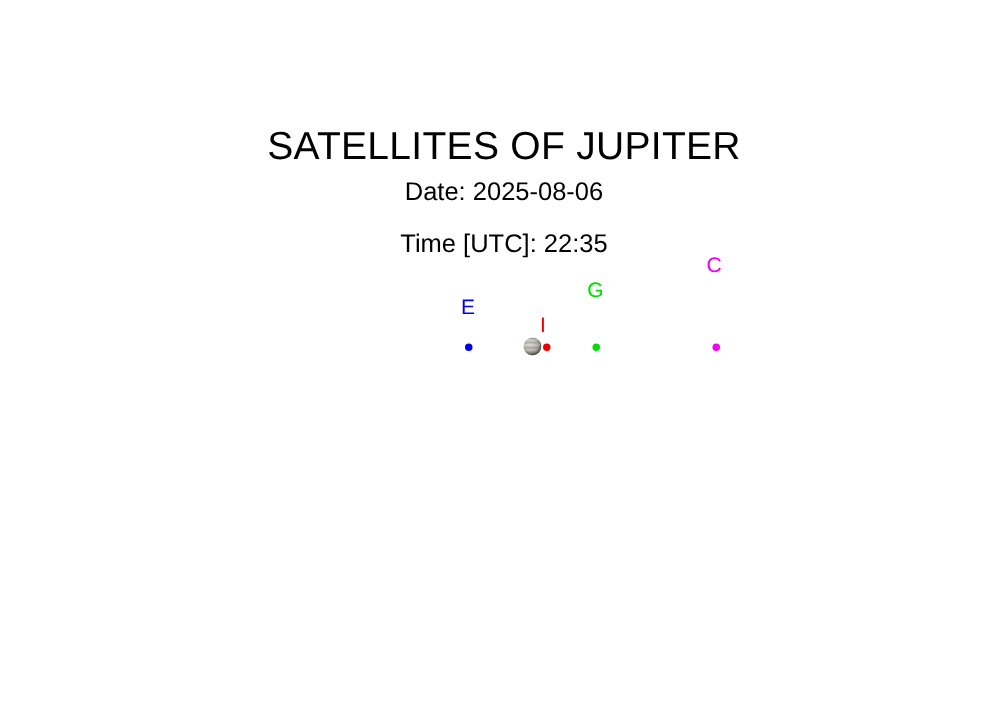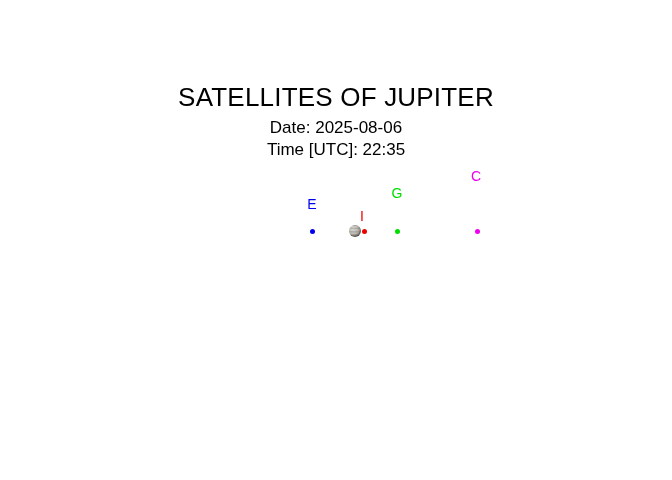--- a/index.html
+++ b/index.html
@@ -44,21 +44,21 @@
   }
   .subline {
     display: block;
     font-size: 17px;
     font-weight: normal;
     color: #000000;
     margin: 0;
     padding: 0;
   }
   .subline.date { margin-top: 9px; }
-  .subline.time { margin-top: 5px; }
+  .subline.time { margin-top: 18px; }
 
   
   .sky {
     position: absolute;
     left: 0;
     top: 0;
     width: 672px;
     height: 480px;
   }
   .moon-label {

